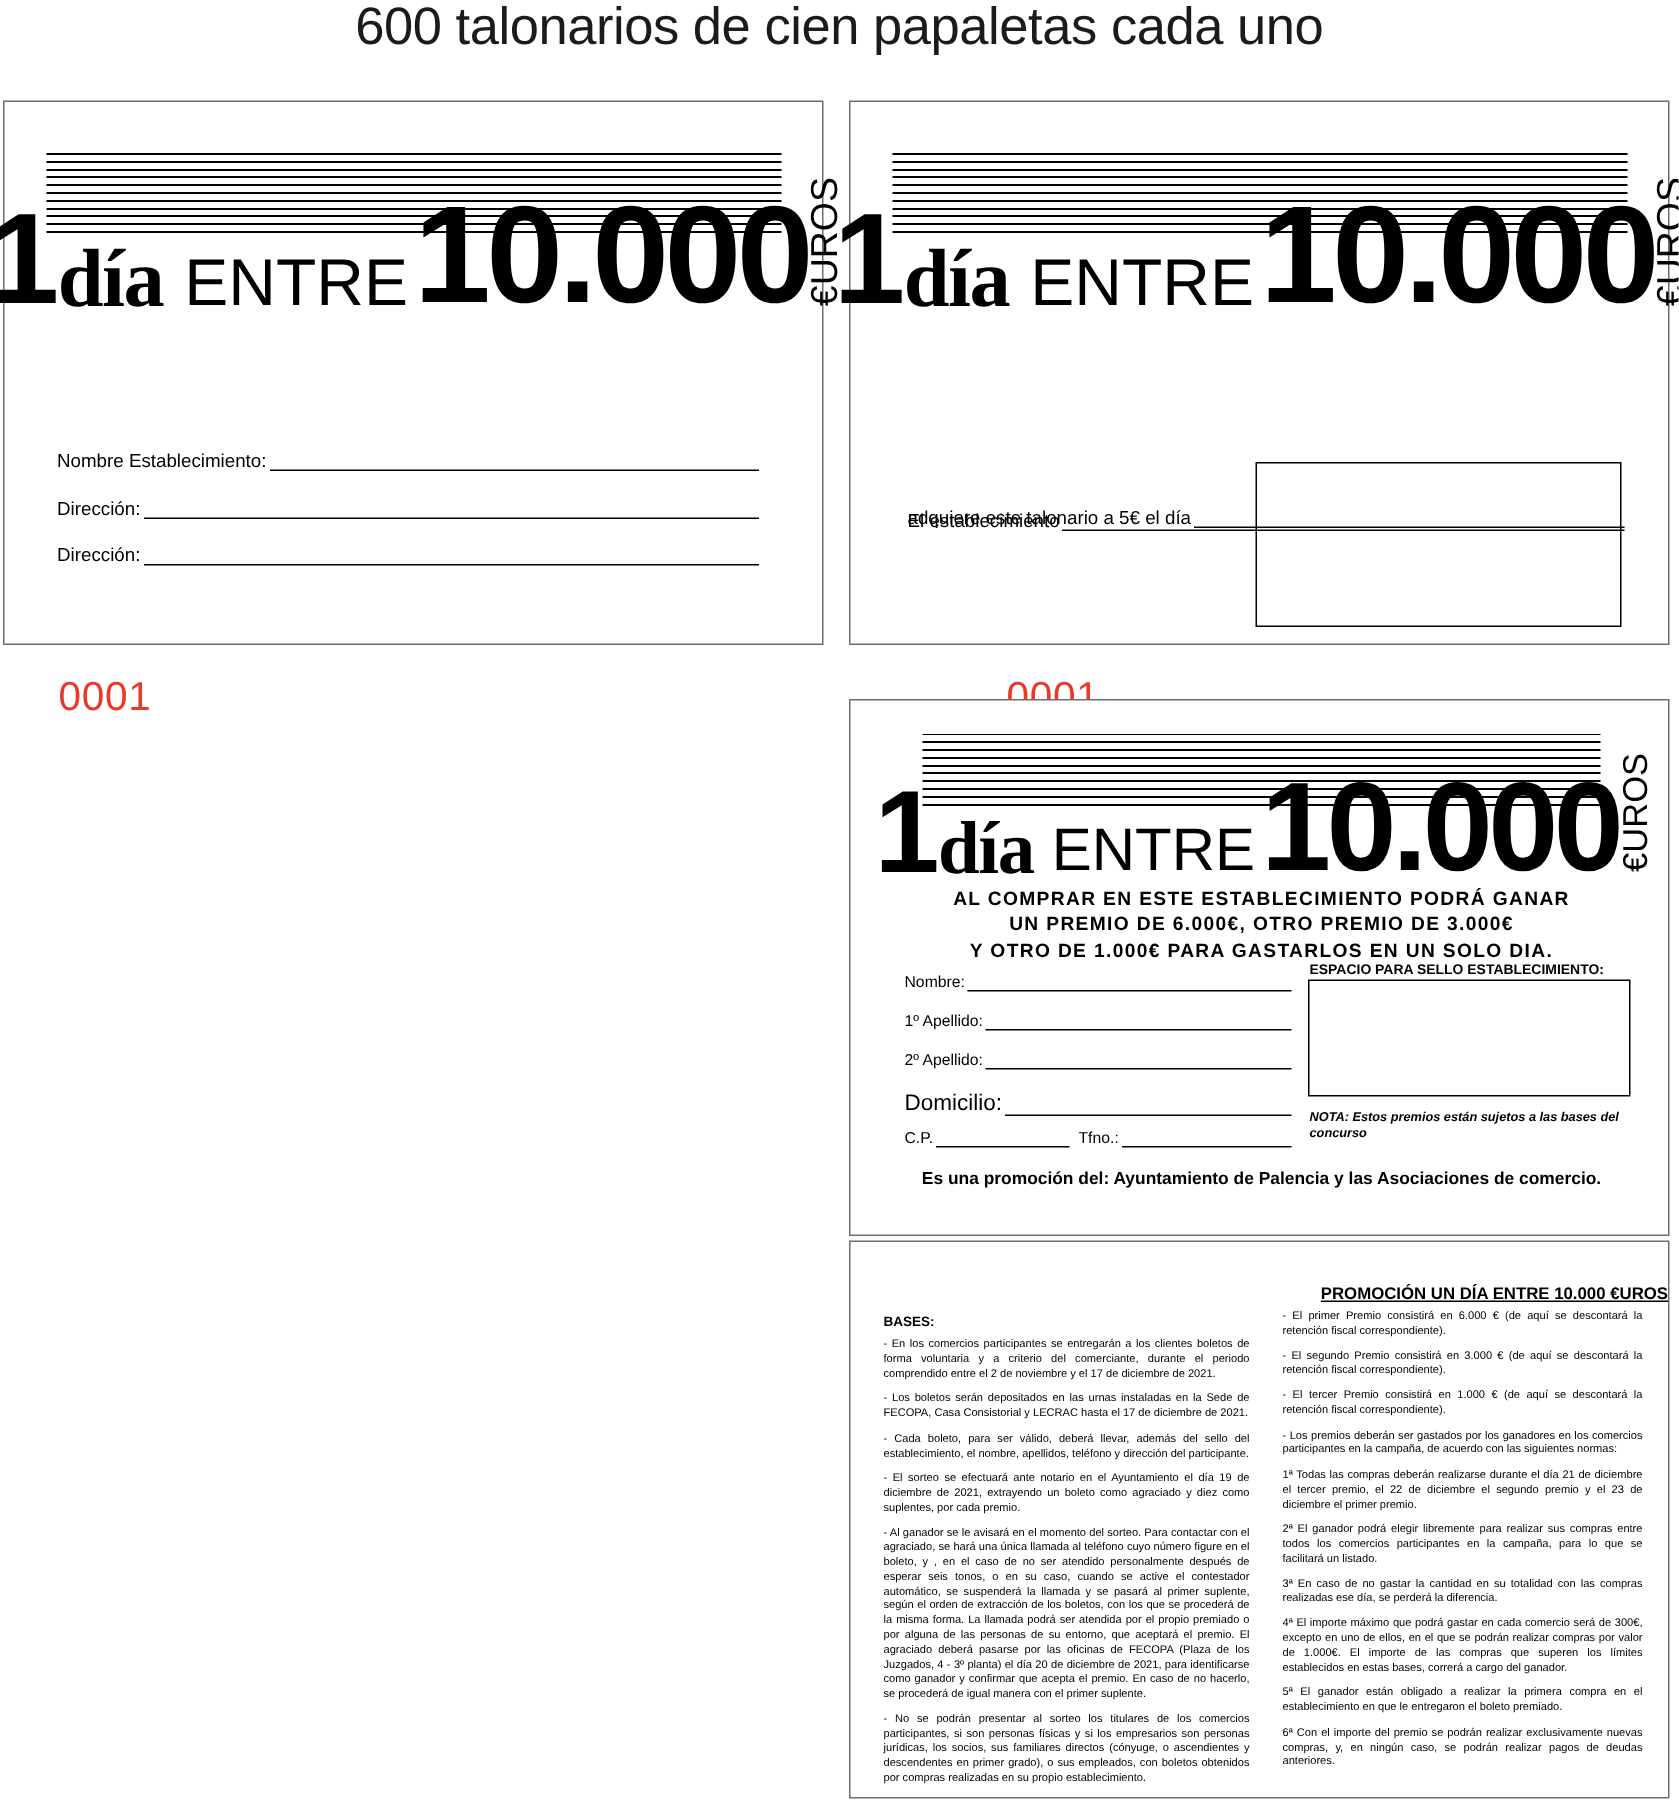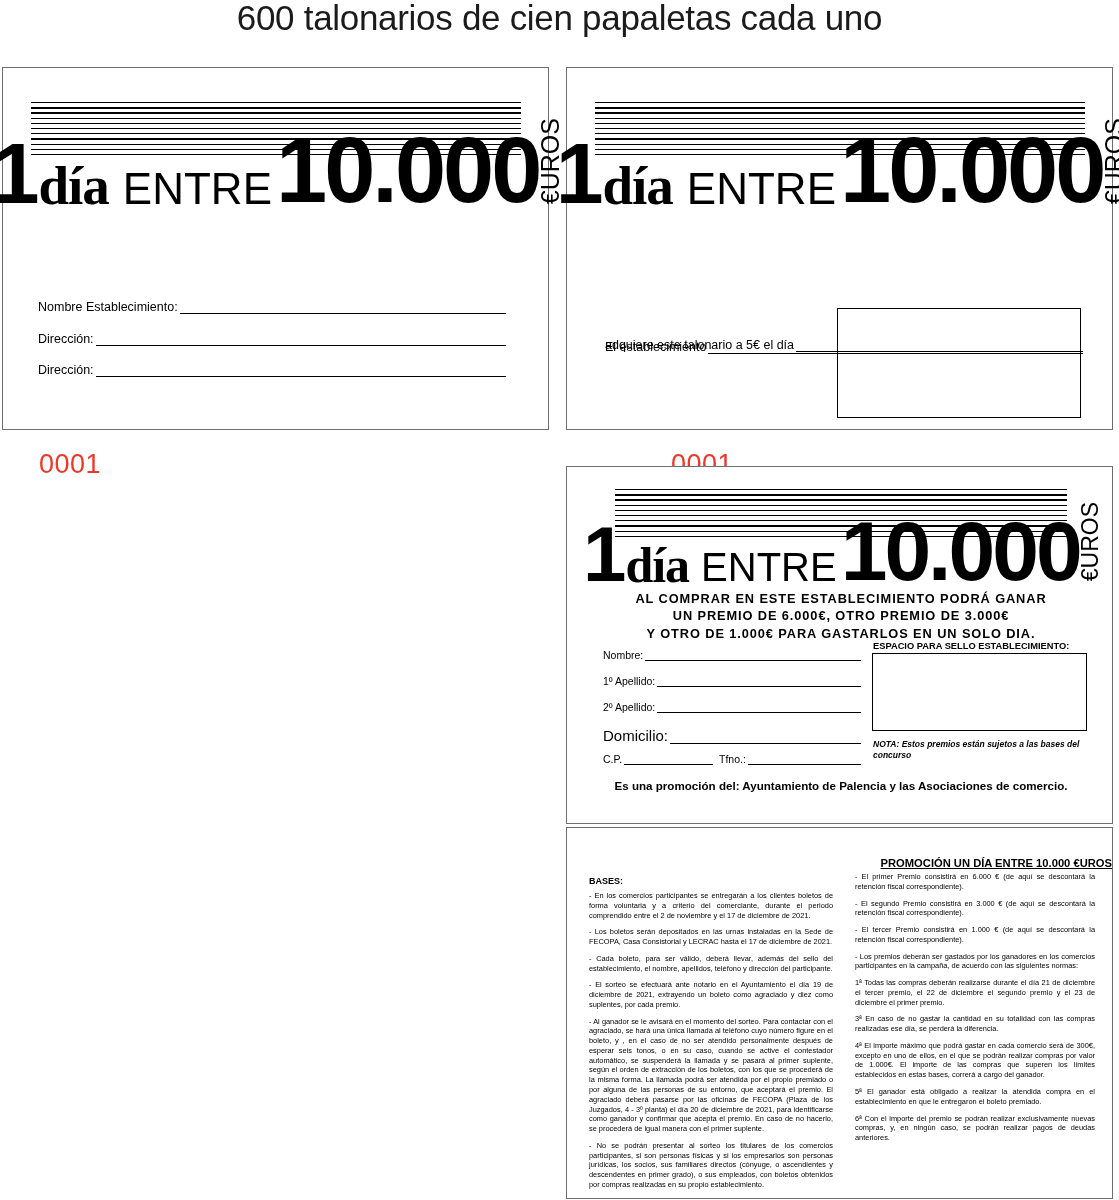--- a/index.html
+++ b/index.html
@@ -303,18 +303,19 @@
     <p>- Al ganador se le avisará en el momento del sorteo. Para contactar con el agraciado, se hará una única llamada al teléfono cuyo número figure en el boleto, y , en el caso de no ser atendido personalmente después de esperar seis tonos, o en su caso, cuando se active el contestador automático, se suspenderá la llamada y se pasará al primer suplente, según el orden de extracción de los boletos, con los que se procederá de la misma forma. La llamada podrá ser atendida por el propio premiado o por alguna de las personas de su entorno, que aceptará el premio. El agraciado deberá pasarse por las oficinas de FECOPA (Plaza de los Juzgados, 4 - 3º planta) el día 20 de diciembre de 2021, para identificarse como ganador y confirmar que acepta el premio. En  caso de no hacerlo, se procederá de igual manera con el primer suplente.</p>
     <p>- No se podrán presentar al sorteo los titulares de los comercios participantes, si son personas físicas y si los empresarios son personas jurídicas, los socios, sus familiares directos (cónyuge, o ascendientes y descendentes en primer grado), o sus empleados, con boletos obtenidos por compras realizadas en su propio establecimiento.</p>
   </div>
 
   <div class="bases-col" style="left:288px; top:44px; width:240px;">
     <p>- El primer Premio consistirá en 6.000 € (de aquí se descontará la retención fiscal correspondiente).</p>
     <p>- El segundo Premio consistirá en 3.000 € (de aquí se descontará la retención fiscal correspondiente).</p>
     <p>- El tercer Premio consistirá en 1.000 € (de aquí se descontará la retención fiscal correspondiente).</p>
     <p>- Los premios deberán ser gastados por los ganadores en los comercios participantes en la campaña, de acuerdo con las siguientes normas:</p>
     <p>1ª Todas las compras deberán realizarse durante el día 21 de diciembre el tercer premio, el 22 de diciembre el segundo premio y el 23 de diciembre el primer premio.</p>
+    <p>2ª El ganador podrá elegir libremente para realizar sus compras entre todos los comercios participantes en la campaña, para lo que se facilitará un listado.</p>
     <p>3ª En caso de no gastar la cantidad en su totalidad con las compras realizadas ese día, se perderá la diferencia.</p>
     <p>4ª El importe máximo que podrá gastar en cada comercio será de 300€, excepto en uno de ellos, en el que se podrán realizar compras por valor de 1.000€. El importe de las compras que superen los límites establecidos en estas bases, correrá a cargo del ganador.</p>
-    <p>5ª El ganador está obligado a realizar la atendida compra en el establecimiento en que le entregaron el boleto premiado.</p>
+    <p>5ª El ganador están obligado a realizar la primera compra en el establecimiento en que le entregaron el boleto premiado.</p>
     <p>6ª Con el importe del premio se podrán realizar exclusivamente nuevas compras, y, en ningún caso, se podrán realizar pagos de deudas anteriores.</p>
   </div>
 </div>
 
 </body></html>

